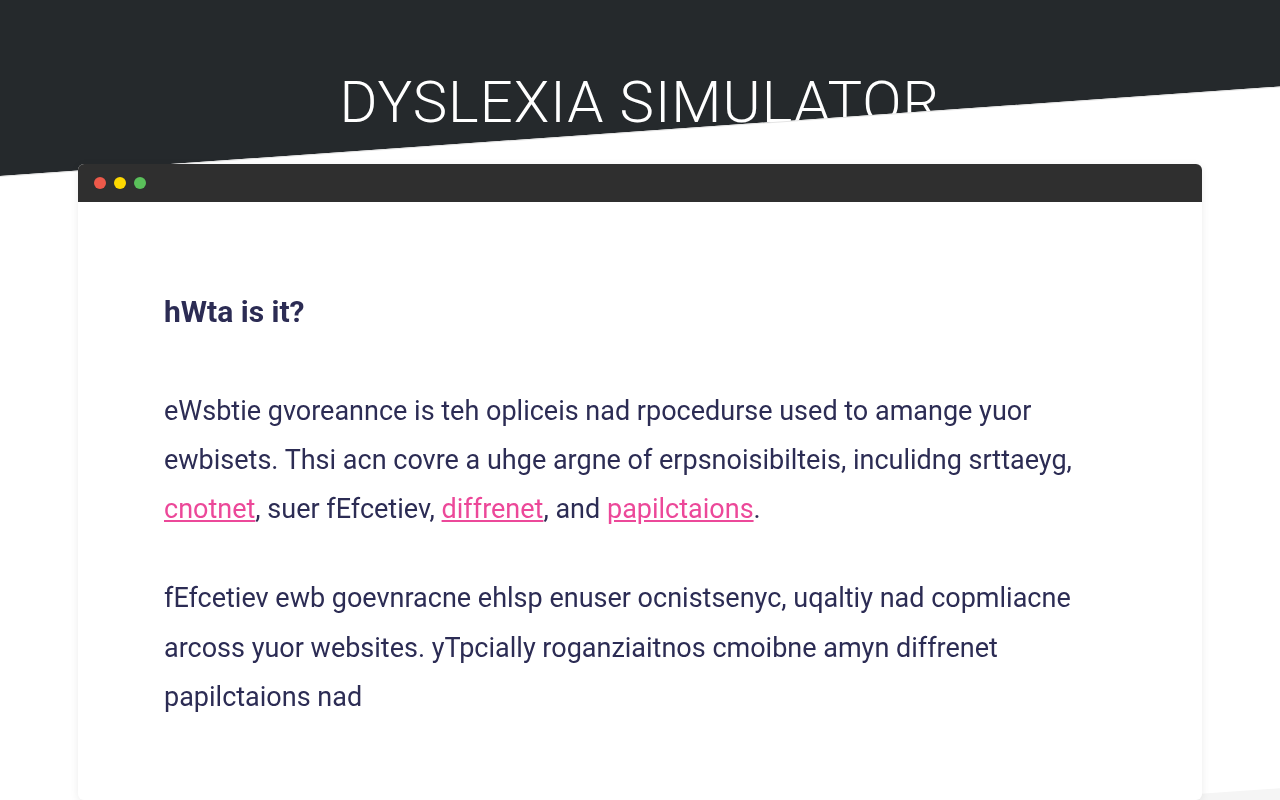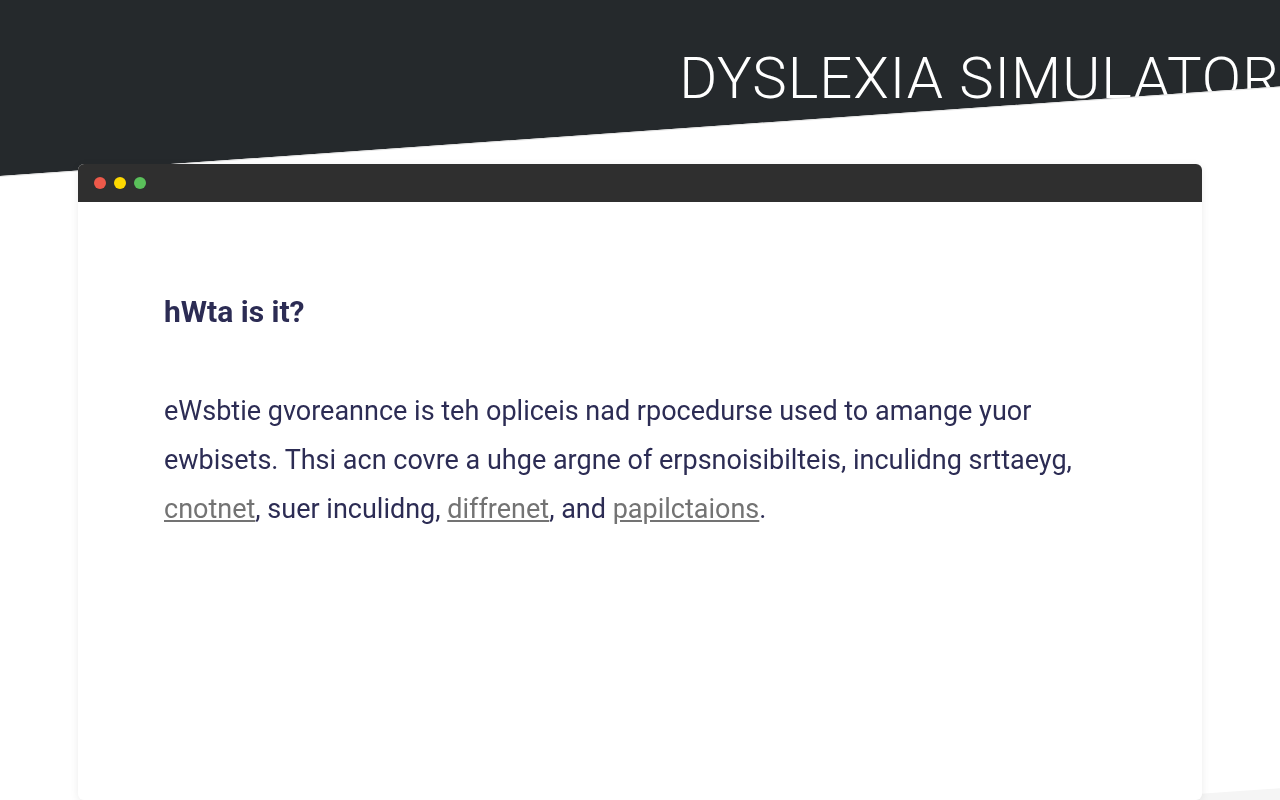--- a/index.html
+++ b/index.html
@@ -14,22 +14,22 @@
     height: 190px;
     width: 100%;
     position: absolute;
     top: 0; left: 0;
   }
   .page-title {
     color: #ffffff;
     font-size: 58px;
     font-weight: 300;
     letter-spacing: 1px;
-    text-align: right;
-    padding-top: 44px;
+    text-align: center;
+    padding-top: 68px;
   }
   .diag {
     position: absolute;
     top: 190px;
     left: -200px;
     width: 1700px;
     height: 700px;
     background: #ffffff;
     transform: rotate(-4deg);
     transform-origin: top left;
@@ -68,21 +68,21 @@
     color: #2c2c54;
     margin-bottom: 58px;
   }
   .para {
     font-size: 27px;
     line-height: 1.82;
     color: #2c2c54;
     margin-bottom: 40px;
   }
   .para a {
-    color: #737373;
+    color: #ec4899;
     text-decoration: underline;
   }
 </style>
 </head>
 <body>
 
 <div class="topbar">
   <h1 class="page-title">DYSLEXIA SIMULATOR</h1>
 </div>
 
@@ -90,16 +90,17 @@
 
 <div class="window">
   <div class="chrome">
     <div class="dot red"></div>
     <div class="dot yellow"></div>
     <div class="dot green"></div>
   </div>
   <div class="content">
     <h2 class="heading">hWta is it?</h2>
     <p class="para">
-      <span>eWsbtie gvoreannce is teh opliceis nad rpocedurse used to amange yuor ewbisets. Thsi acn covre a uhge argne of erpsnoisibilteis, inculidng srttaeyg, </span><a href="#">cnotnet</a><span>, suer inculidng, </span><a href="#">diffrenet</a><span>, and </span><a href="#">papilctaions</a><span>.</span>
+      <span>eWsbtie gvoreannce is teh opliceis nad rpocedurse used to amange yuor ewbisets. Thsi acn covre a uhge argne of erpsnoisibilteis, inculidng srttaeyg, </span><a href="#">cnotnet</a><span>, suer fEfcetiev, </span><a href="#">diffrenet</a><span>, and </span><a href="#">papilctaions</a><span>.</span>
     </p>
+    <p class="para">fEfcetiev ewb goevnracne ehlsp enuser ocnistsenyc, uqaltiy nad copmliacne arcoss yuor websites. yTpcially roganziaitnos cmoibne amyn diffrenet papilctaions nad</p>
   </div>
 </div>
 
 </body></html>

